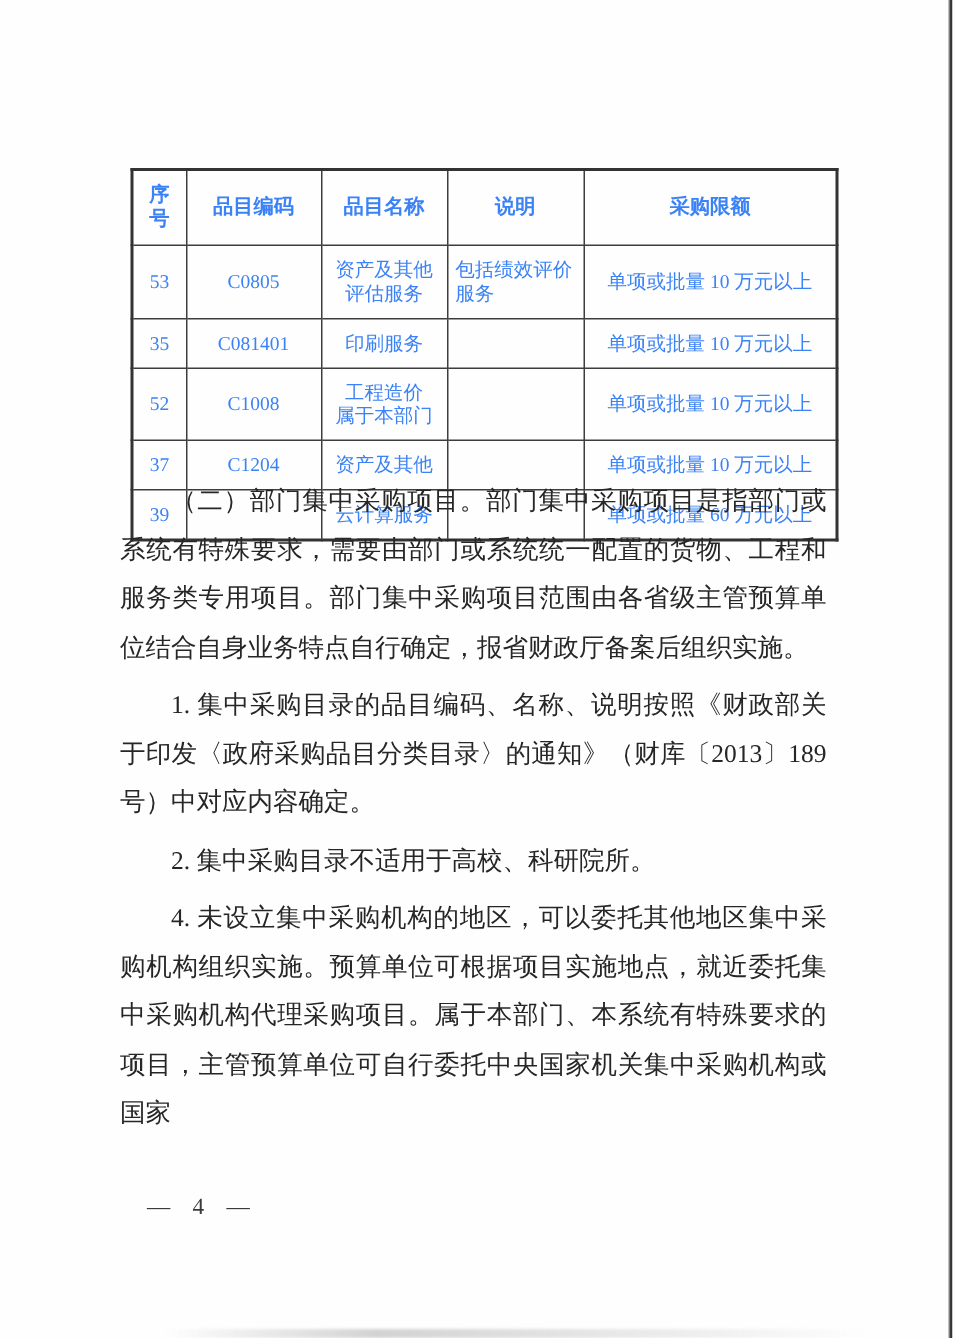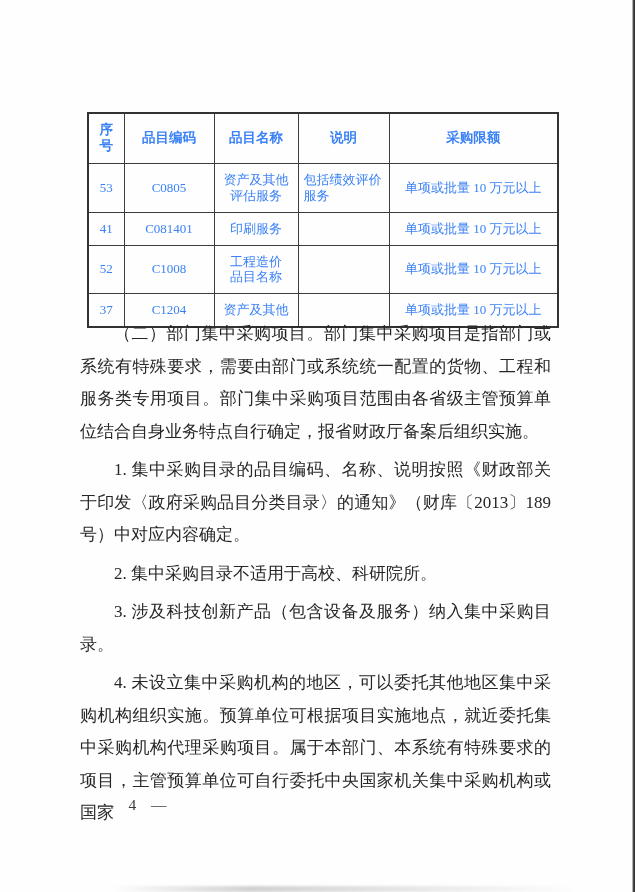--- a/index.html
+++ b/index.html
@@ -130,49 +130,55 @@
       <tr class="r-tall">
         <td>53</td>
         <td>C0805</td>
         <td>资产及其他
 评估服务</td>
         <td class="note-cell">包括绩效评价
 服务</td>
         <td>单项或批量 10 万元以上</td>
       </tr>
       <tr class="r-short">
-        <td>41</td>
+        <td>35</td>
         <td>C081401</td>
         <td>印刷服务</td>
         <td class="note-cell"></td>
         <td>单项或批量 10 万元以上</td>
       </tr>
       <tr class="r-tall">
         <td>52</td>
         <td>C1008</td>
         <td>工程造价
-品目名称</td>
+属于本部门</td>
         <td class="note-cell"></td>
         <td>单项或批量 10 万元以上</td>
       </tr>
       <tr class="r-short">
         <td>37</td>
         <td>C1204</td>
         <td>资产及其他</td>
         <td class="note-cell"></td>
         <td>单项或批量 10 万元以上</td>
       </tr>
+      <tr class="r-short">
+        <td>39</td>
+        <td></td>
+        <td>云计算服务</td>
+        <td class="note-cell"></td>
+        <td>单项或批量 60 万元以上</td>
+      </tr>
     </tbody>
   </table>
 
   <div class="body-text">
     <p>（二）部门集中采购项目。部门集中采购项目是指部门或系统有特殊要求，需要由部门或系统统一配置的货物、工程和服务类专用项目。部门集中采购项目范围由各省级主管预算单位结合自身业务特点自行确定，报省财政厅备案后组织实施。</p>
     <p>1. 集中采购目录的品目编码、名称、说明按照《财政部关于印发〈政府采购品目分类目录〉的通知》（财库〔2013〕189号）中对应内容确定。</p>
     <p>2. 集中采购目录不适用于高校、科研院所。</p>
-    <p>3. 涉及科技创新产品（包含设备及服务）纳入集中采购目录。</p>
     <p>4. 未设立集中采购机构的地区，可以委托其他地区集中采购机构组织实施。预算单位可根据项目实施地点，就近委托集中采购机构代理采购项目。属于本部门、本系统有特殊要求的项目，主管预算单位可自行委托中央国家机关集中采购机构或国家</p>
   </div>
 
   <div class="page-footer">— 4 —</div>
 
   <div class="scan-edge-right"></div>
   <div class="scan-smudge-bottom"></div>
 </div>
 
 </body></html>

